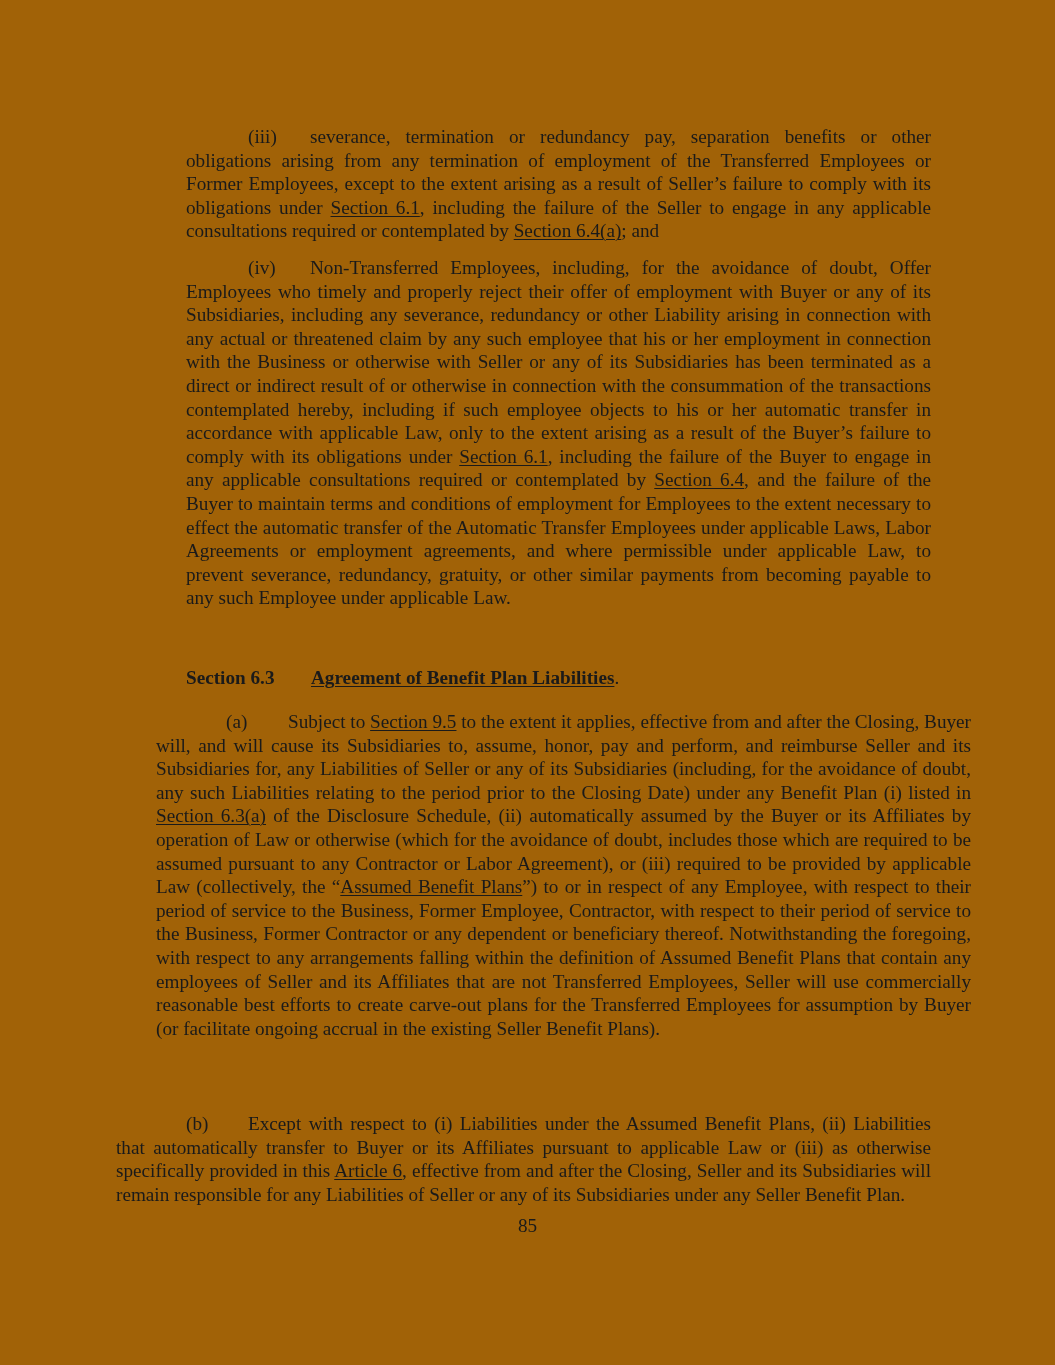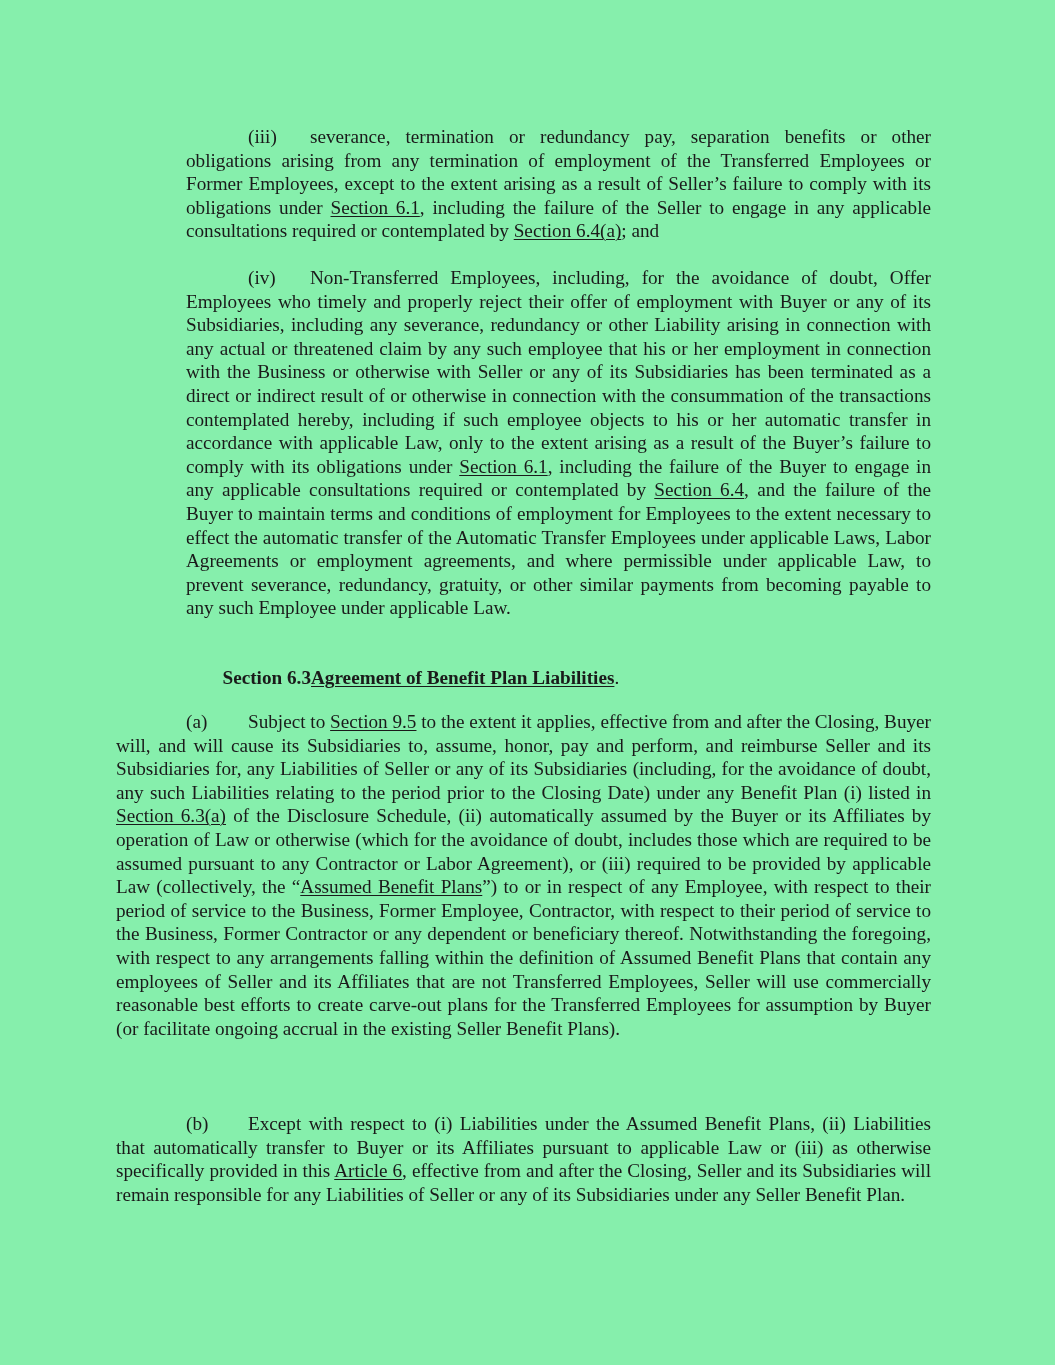--- a/index.html
+++ b/index.html
@@ -1,48 +1,49 @@
 <!DOCTYPE html>
 <html><head>
 <meta charset="utf-8">
 <style>
   html, body { margin: 0; padding: 0; background: #ffffff; }
   body { width: 1055px; height: 1365px; position: relative; overflow: hidden; }
   .page {
-    position: absolute; left: 0; top: 0; width: 1055px; height: 1365px; background: #86efac;
+    position: absolute; left: 0; top: 0; width: 1055px; height: 1365px; background: #a16207;
     font-family: "Liberation Serif", "DejaVu Serif", serif; color: #1a1a1a;
     font-size: 19.2px; line-height: 23.6px;
   }
   .para { position: absolute; text-align: justify; margin: 0; }
   .para.sub { left: 186px; width: 745px; }
   .para.main { left: 116px; width: 815px; }
   .tab { display: inline-block; }
   .u { text-decoration: underline; text-underline-offset: 2px; text-decoration-thickness: 1px; }
   .heading { position: absolute; left: 186px; top: 666px; font-weight: bold; white-space: nowrap; }
-  .heading .num { display: inline-block; width: 125px; text-align: right; }
+  .heading .num { display: inline-block; width: 125px; }
   .pagenum { position: absolute; left: 0; width: 1055px; top: 1214px; text-align: center; }
 </style>
 </head>
 <body>
 
 <div class="page">
 
   <p class="para sub" style="top:125px;">
     <span class="tab" style="width:62px; margin-left:62px;">(iii)</span><span>severance, termination or redundancy pay, separation benefits or other obligations arising from any termination of employment of the Transferred Employees or Former Employees, except to the extent arising as a result of Seller’s failure to comply with its obligations under </span><span class="u">Section 6.1</span><span>, including the failure of the Seller to engage in any applicable consultations required or contemplated by </span><span class="u">Section 6.4(a)</span><span>; and</span>
   </p>
 
-  <p class="para sub" style="top:266px;">
+  <p class="para sub" style="top:256px;">
     <span class="tab" style="width:62px; margin-left:62px;">(iv)</span><span>Non-Transferred Employees, including, for the avoidance of doubt, Offer Employees who timely and properly reject their offer of employment with Buyer or any of its Subsidiaries, including any severance, redundancy or other Liability arising in connection with any actual or threatened claim by any such employee that his or her employment in connection with the Business or otherwise with Seller or any of its Subsidiaries has been terminated as a direct or indirect result of or otherwise in connection with the consummation of the transactions contemplated hereby, including if such employee objects to his or her automatic transfer in accordance with applicable Law, only to the extent arising as a result of the Buyer’s failure to comply with its obligations under </span><span class="u">Section 6.1</span><span>, including the failure of the Buyer to engage in any applicable consultations required or contemplated by </span><span class="u">Section 6.4</span><span>, and the failure of the Buyer to maintain terms and conditions of employment for Employees to the extent necessary to effect the automatic transfer of the Automatic Transfer Employees under applicable Laws, Labor Agreements or employment agreements, and where permissible under applicable Law, to prevent severance, redundancy, gratuity, or other similar payments from becoming payable to any such Employee under applicable Law.</span>
   </p>
 
   <div class="heading">
     <span class="num">Section 6.3</span><span class="u">Agreement of Benefit Plan Liabilities</span><span style="font-weight:normal;">.</span>
   </div>
 
-  <p class="para main" style="top:710px;">
+  <p class="para main" style="top:710px;margin-left:40px;">
     <span class="tab" style="width:62px; margin-left:70px;">(a)</span><span>Subject to </span><span class="u">Section 9.5</span><span> to the extent it applies, effective from and after the Closing, Buyer will, and will cause its Subsidiaries to, assume, honor, pay and perform, and reimburse Seller and its Subsidiaries for, any Liabilities of Seller or any of its Subsidiaries (including, for the avoidance of doubt, any such Liabilities relating to the period prior to the Closing Date) under any Benefit Plan (i) listed in </span><span class="u">Section 6.3(a)</span><span> of the Disclosure Schedule, (ii) automatically assumed by the Buyer or its Affiliates by operation of Law or otherwise (which for the avoidance of doubt, includes those which are required to be assumed pursuant to any Contractor or Labor Agreement), or (iii) required to be provided by applicable Law (collectively, the “</span><span class="u">Assumed Benefit Plans</span><span>”) to or in respect of any Employee, with respect to their period of service to the Business, Former Employee, Contractor, with respect to their period of service to the Business, Former Contractor or any dependent or beneficiary thereof. Notwithstanding the foregoing, with respect to any arrangements falling within the definition of Assumed Benefit Plans that contain any employees of Seller and its Affiliates that are not Transferred Employees, Seller will use commercially reasonable best efforts to create carve-out plans for the Transferred Employees for assumption by Buyer (or facilitate ongoing accrual in the existing Seller Benefit Plans).</span>
   </p>
 
   <p class="para main" style="top:1112px;">
     <span class="tab" style="width:62px; margin-left:70px;">(b)</span><span>Except with respect to (i) Liabilities under the Assumed Benefit Plans, (ii) Liabilities that automatically transfer to Buyer or its Affiliates pursuant to applicable Law or (iii) as otherwise specifically provided in this </span><span class="u">Article 6</span><span>, effective from and after the Closing, Seller and its Subsidiaries will remain responsible for any Liabilities of Seller or any of its Subsidiaries under any Seller Benefit Plan.</span>
   </p>
 
+  <div class="pagenum">85</div>
 </div>
 
 </body></html>

